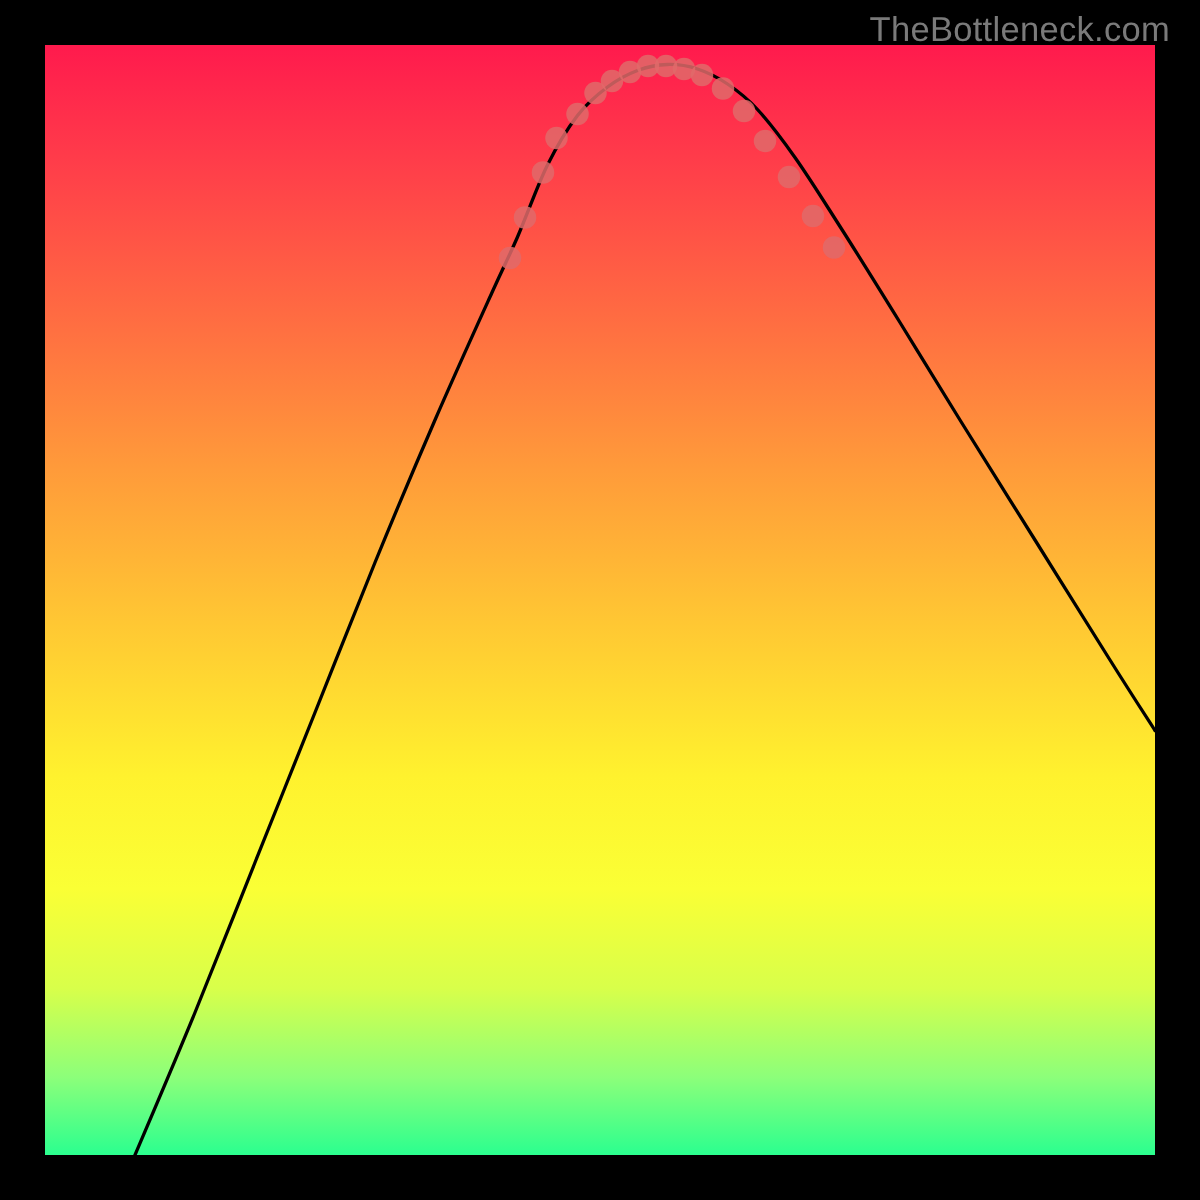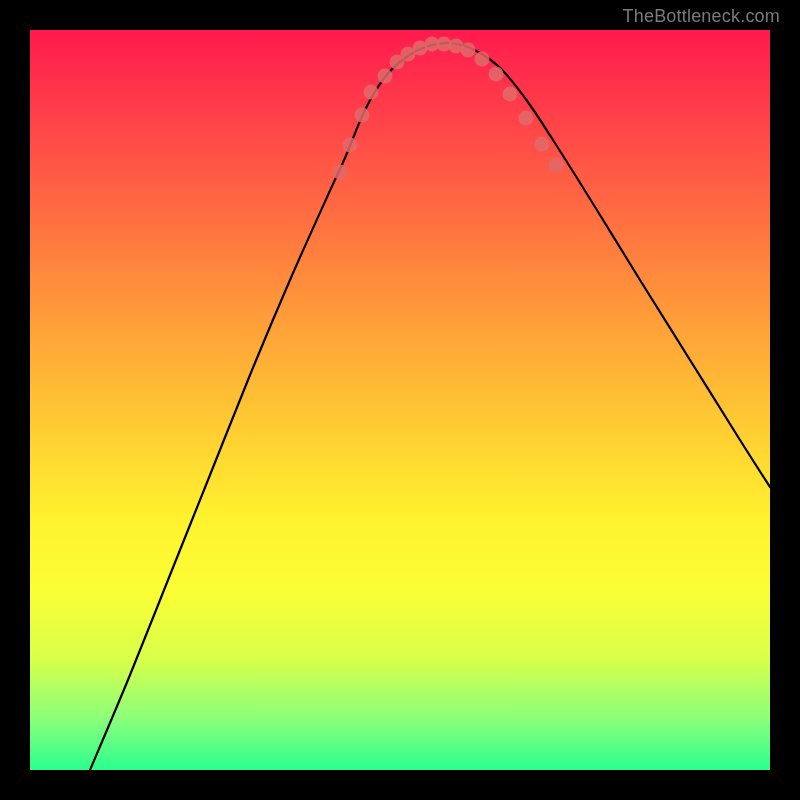--- a/index.html
+++ b/index.html
@@ -38,21 +38,21 @@
       #d8ff4a 85%,
       #8cff7a 93%,
       #2bff8f 100%
     );
   }
   .watermark {
     position: absolute;
     top: 6px;
     right: 20px;
     color: #7a7a7a;
-    font-size: 18px;
+    font-size: 23px;
     font-weight: 400;
     letter-spacing: 0.2px;
     z-index: 5;
   }
   svg.curve {
     position: absolute;
     left: 0;
     top: 0;
     width: 740px;
     height: 740px;

